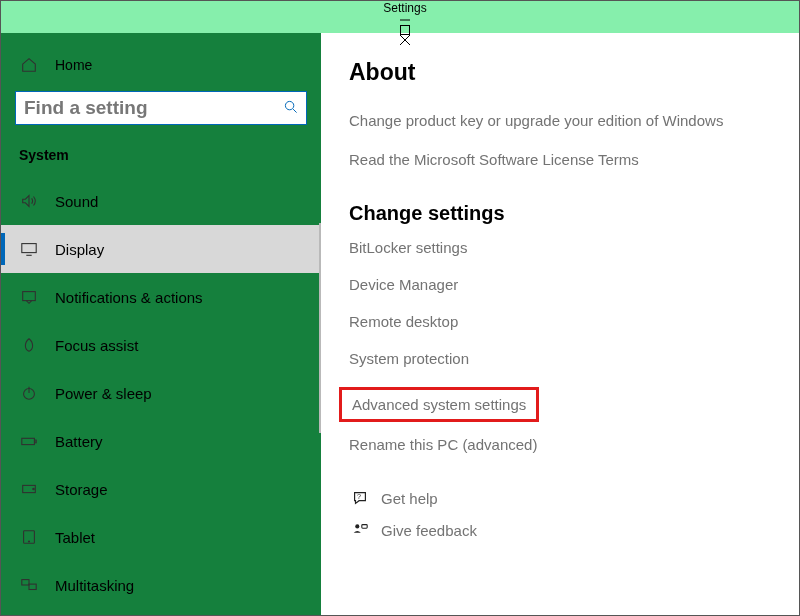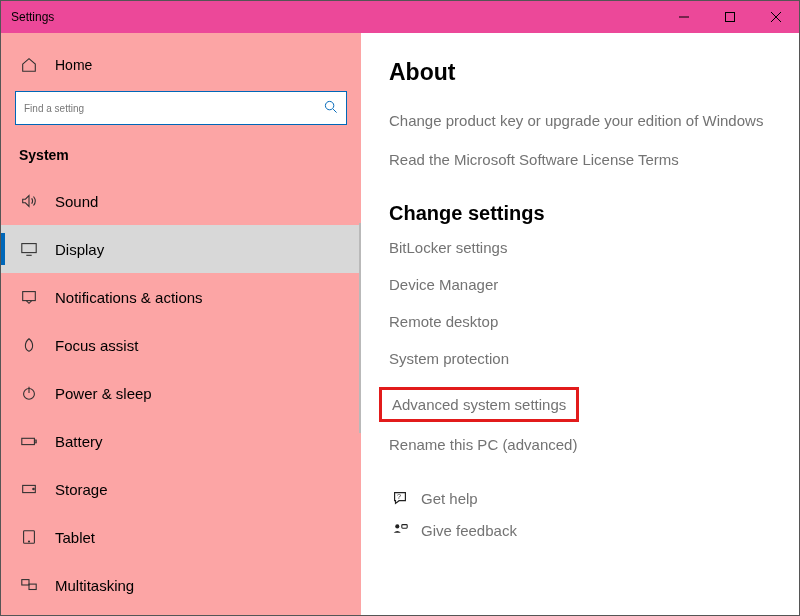--- a/index.html
+++ b/index.html
@@ -11,40 +11,41 @@
     overflow: hidden;
     font-size: 14px;
     color: #000;
     border: 1px solid #555;
   }
   .titlebar {
     height: 32px;
     display: flex;
     align-items: center;
     padding-left: 10px;
-    background: #ec4899;
+    background: #86efac;
+    flex-direction: column;
   }
   .titlebar .title {
     font-size: 12px;
     flex: 1;
   }
   .titlebar .ctrl {
     width: 46px;
     height: 32px;
     display: flex;
     align-items: center;
     justify-content: center;
   }
   .content {
     display: flex;
     height: calc(100% - 32px);
   }
   .sidebar {
-    width: 360px;
-    background: #fca5a5;
+    width: 320px;
+    background: #15803d;
     padding-top: 8px;
     position: relative;
   }
   .home-row, .sb-item {
     display: flex;
     align-items: center;
     height: 48px;
     padding-left: 18px;
     cursor: pointer;
   }
@@ -64,23 +65,24 @@
     border: 1px solid #0067b8;
     background: #fff;
     display: flex;
     align-items: center;
     padding: 0 8px;
     justify-content: space-between;
   }
   .searchbox input {
     border: none;
     outline: none;
-    font-size: 10px;
+    font-size: 19px;
     width: 90%;
     color: #555;
+    font-weight: bold;
   }
   .searchbox input::placeholder { color: #777; }
   .cat-label {
     font-weight: 600;
     padding: 8px 0 14px 18px;
     font-size: 14px;
   }
   .sb-item .label { font-size: 15px; }
   .sb-item.selected {
     background: #d8d8d8;

